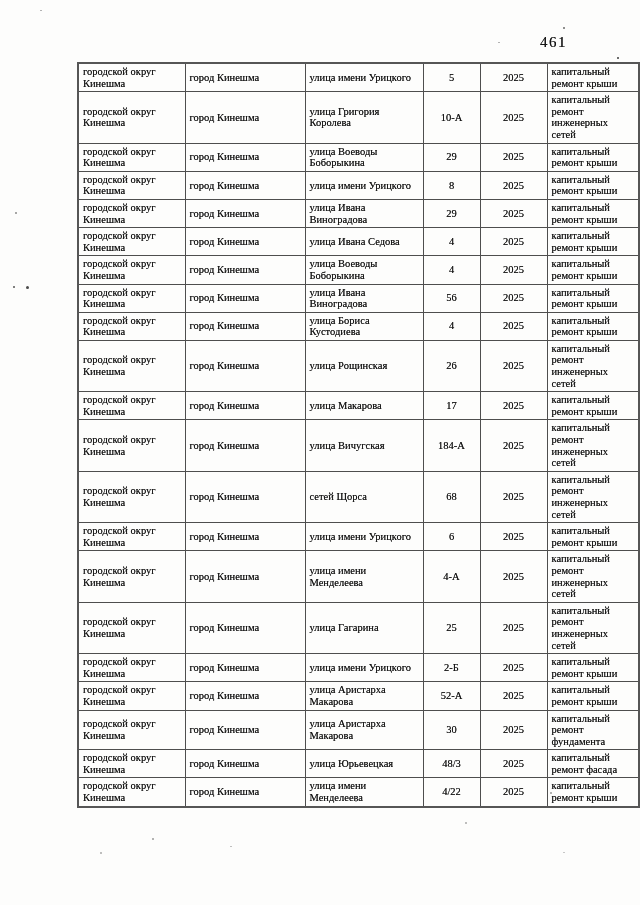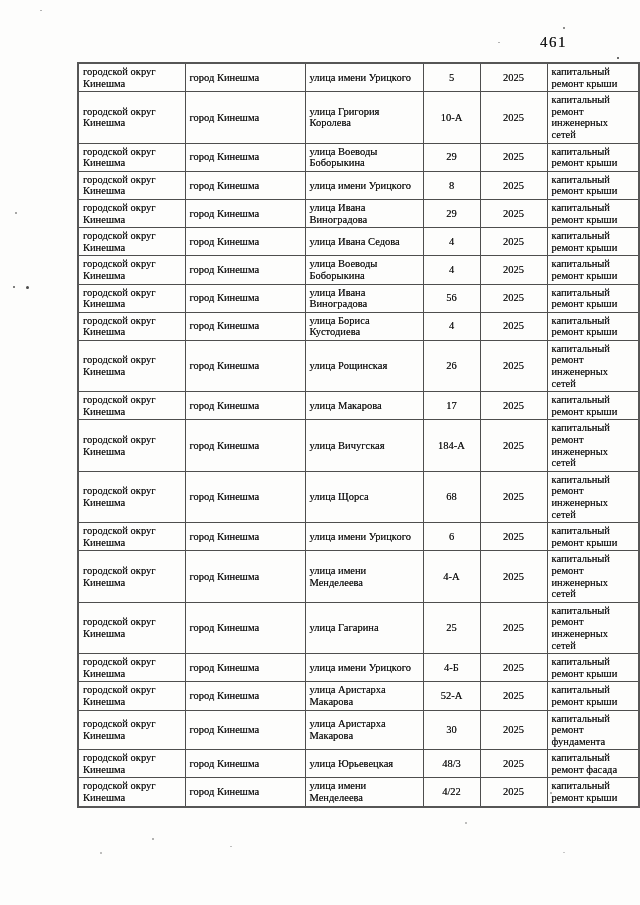--- a/index.html
+++ b/index.html
@@ -154,21 +154,21 @@
       <td>городской округ Кинешма</td>
       <td>город Кинешма</td>
       <td>улица Вичугская</td>
       <td class="center">184-А</td>
       <td class="center">2025</td>
       <td>капитальный ремонт инженерных сетей</td>
     </tr>
         <tr>
       <td>городской округ Кинешма</td>
       <td>город Кинешма</td>
-      <td>улица Щорса</td>
+      <td>сетей Щорса</td>
       <td class="center">68</td>
       <td class="center">2025</td>
       <td>капитальный ремонт инженерных сетей</td>
     </tr>
         <tr>
       <td>городской округ Кинешма</td>
       <td>город Кинешма</td>
       <td>улица имени Урицкого</td>
       <td class="center">6</td>
       <td class="center">2025</td>
@@ -187,21 +187,21 @@
       <td>город Кинешма</td>
       <td>улица Гагарина</td>
       <td class="center">25</td>
       <td class="center">2025</td>
       <td>капитальный ремонт инженерных сетей</td>
     </tr>
         <tr>
       <td>городской округ Кинешма</td>
       <td>город Кинешма</td>
       <td>улица имени Урицкого</td>
-      <td class="center">4-Б</td>
+      <td class="center">2-Б</td>
       <td class="center">2025</td>
       <td>капитальный ремонт крыши</td>
     </tr>
         <tr>
       <td>городской округ Кинешма</td>
       <td>город Кинешма</td>
       <td>улица Аристарха Макарова</td>
       <td class="center">52-А</td>
       <td class="center">2025</td>
       <td>капитальный ремонт крыши</td>

